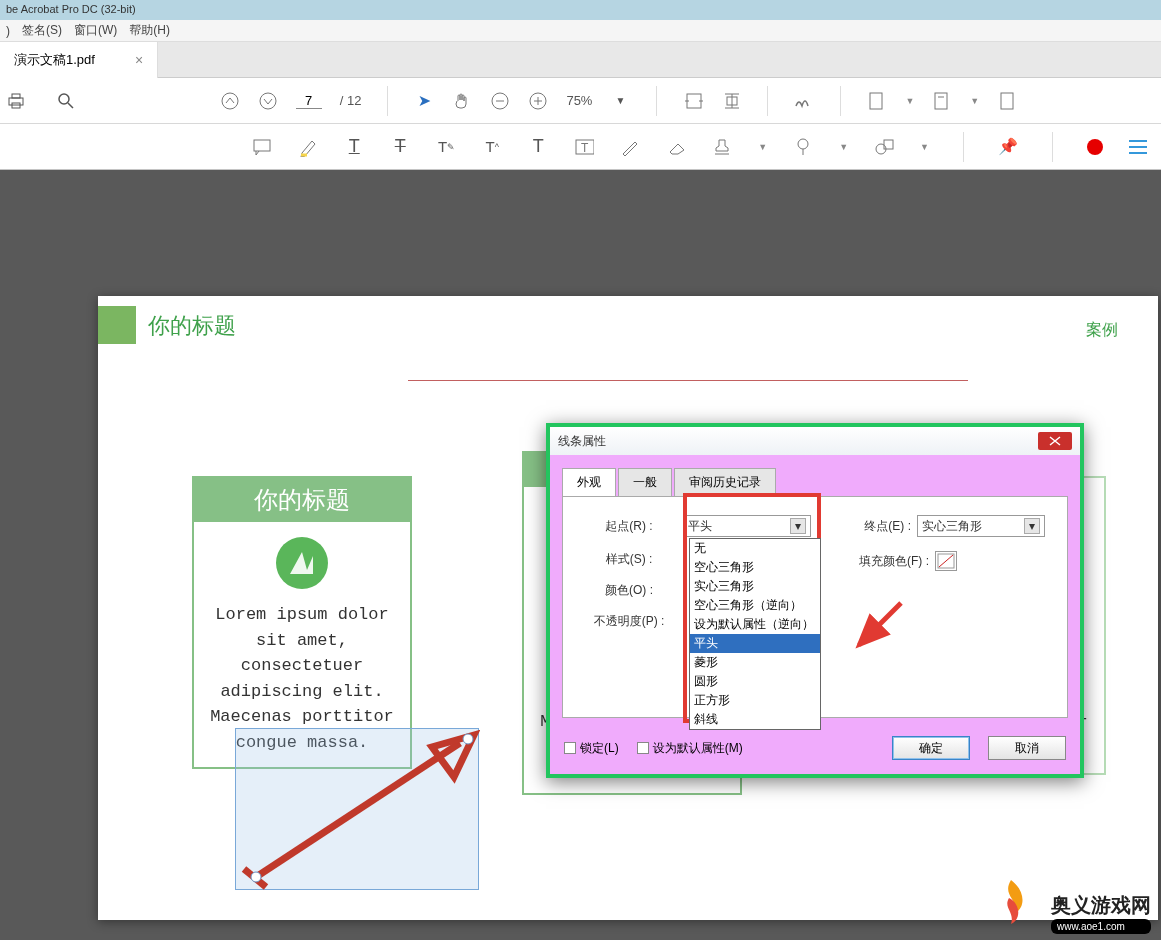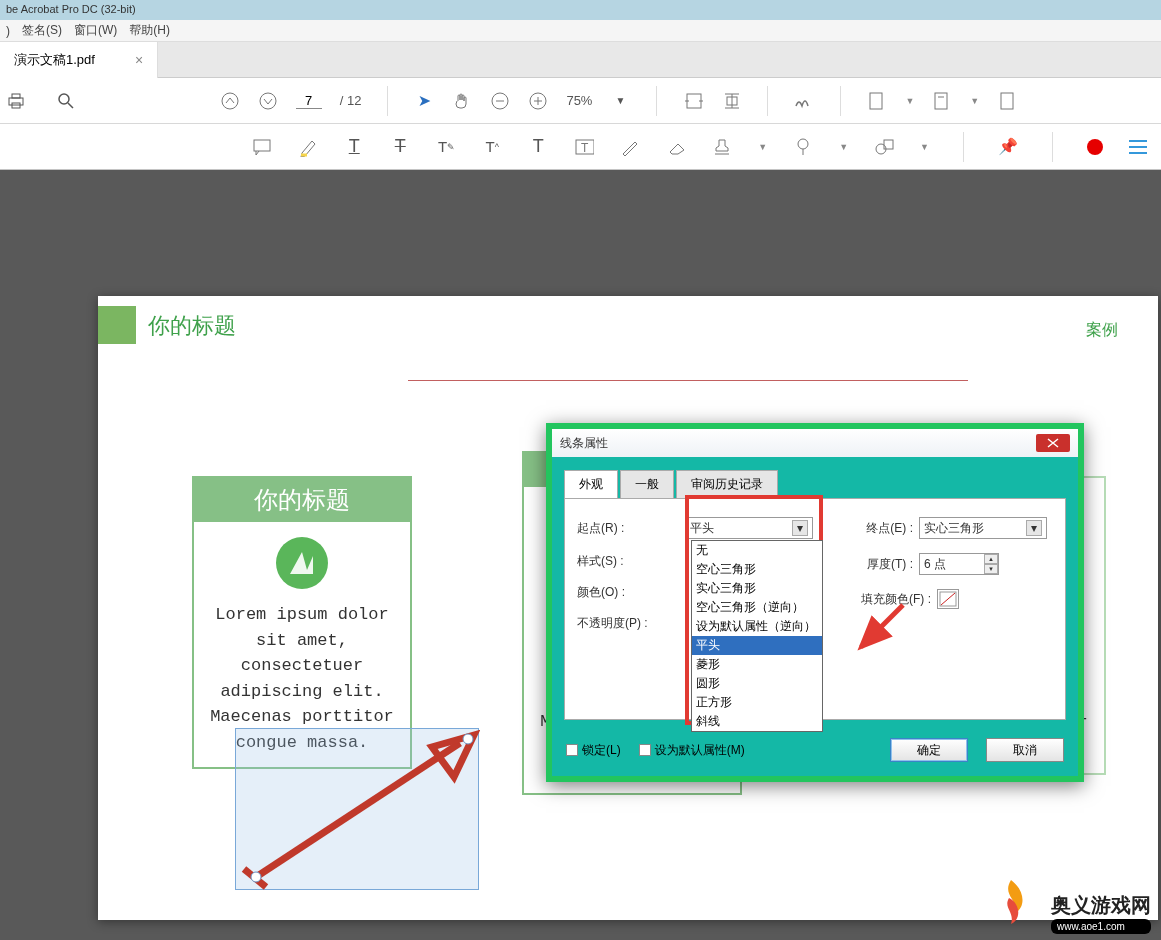--- a/index.html
+++ b/index.html
@@ -40,29 +40,29 @@
   .hr-red { position: absolute; left: 310px; top: 84px; width: 560px; height: 1px; background: #c26060; }
 
   .card { position: absolute; width: 220px; border: 2px solid #86c086; }
   .card-head { background: #86c086; color: #fff; text-align: center; font-size: 24px; padding: 6px 0; }
   .card-icon-wrap { text-align: center; padding: 14px 0 8px; }
   .card-body { font-family: "Courier New", monospace; font-size: 17px; color: #333; text-align: center; padding: 0 8px 12px; line-height: 1.5; }
 
   .arrow-sel-box { position: absolute; border: 1px solid #79a8d8; background: rgba(150,190,230,0.25); }
 
   
-  .dialog { position: absolute; left: 546px; top: 253px; width: 538px; background: #14b8a6; border: 6px solid #22c55e; box-shadow: 0 4px 18px rgba(0,0,0,0.5); }
+  .dialog { position: absolute; left: 546px; top: 253px; width: 538px; background: #f0abfc; border: 4px solid #22c55e; box-shadow: 0 4px 18px rgba(0,0,0,0.5); }
   .dlg-title { height: 28px; background: linear-gradient(#fff,#eef2f6); font-size: 12px; color: #333; display: flex; align-items: center; justify-content: space-between; padding: 0 8px; }
   .dlg-close { width: 34px; height: 18px; background: #c9302c; border-radius: 2px; display: flex; align-items: center; justify-content: center; }
   .dlg-tabs { display: flex; margin: 12px 12px 0; }
   .dlg-tab { font-size: 12px; padding: 5px 14px; border: 1px solid #aaa; background: #e6e6e6; margin-right: 2px; position: relative; top: 1px; }
   .dlg-tab.active { background: #fff; border-bottom: 1px solid #fff; }
   .dlg-body { margin: 0 12px 12px; border: 1px solid #aaa; background: #fff; padding: 18px 12px 26px 12px; position: relative; min-height: 222px; }
   .form-row { display: flex; align-items: center; font-size: 12px; color: #333; margin-bottom: 14px; }
-  .form-label-l { width: 108px; text-align: left; }
+  .form-label-l { width: 108px; text-align: center; }
   .form-label-r { width: 70px; text-align: right; padding-right: 6px; }
   .combo { width: 128px; height: 22px; border: 1px solid #999; background: #fff; display: flex; align-items: center; justify-content: space-between; padding: 0 4px; font-size: 12px; }
   .combo .caret { width: 16px; height: 16px; background: #e6e6e6; border: 1px solid #aaa; display:flex;align-items:center;justify-content:center; }
   .spin { width: 80px; height: 22px; border: 1px solid #999; background: #fff; display:flex;align-items:center; }
   .spin span { flex:1; padding-left:4px; font-size:12px;}
   .spin-btns { width: 14px; display:flex;flex-direction:column; }
   .spin-btns div { height:10px;border:1px solid #aaa;background:#eee;font-size:7px;text-align:center;line-height:8px; }
   .color-swatch { width:22px;height:20px;border:1px solid #999;display:flex;align-items:center;justify-content:center; }
 
   .red-frame { position:absolute; border: 4px solid #e13a32; }
@@ -340,30 +340,20 @@
           <div class="form-row">
             <div class="form-label-l">不透明度(P) :</div>
           </div>
         </div>
         <div style="flex:1">
           <div class="form-row">
             <div class="form-label-r">终点(E) :</div>
             <div class="combo">
               <span>实心三角形</span>
               <div class="caret">▾</div>
-            </div>
-          </div>
-          <div class="form-row">
-            <div class="form-label-r">厚度(T) :</div>
-            <div class="spin">
-              <span>6 点</span>
-              <div class="spin-btns">
-                  <div>▴</div>
-                  <div>▾</div>
-                </div>
             </div>
           </div>
           <div class="form-row">
             <div class="form-label-r" style="width:88px">填充颜色(F) :</div>
             <div class="color-swatch">
               <svg width="18" height="16">
                   <rect x="1" y="1" width="16" height="14" fill="#fff" stroke="#999"></rect>
                   <line x1="2" y1="14" x2="16" y2="2" stroke="#c22"></line>
                 </svg>
             </div>

